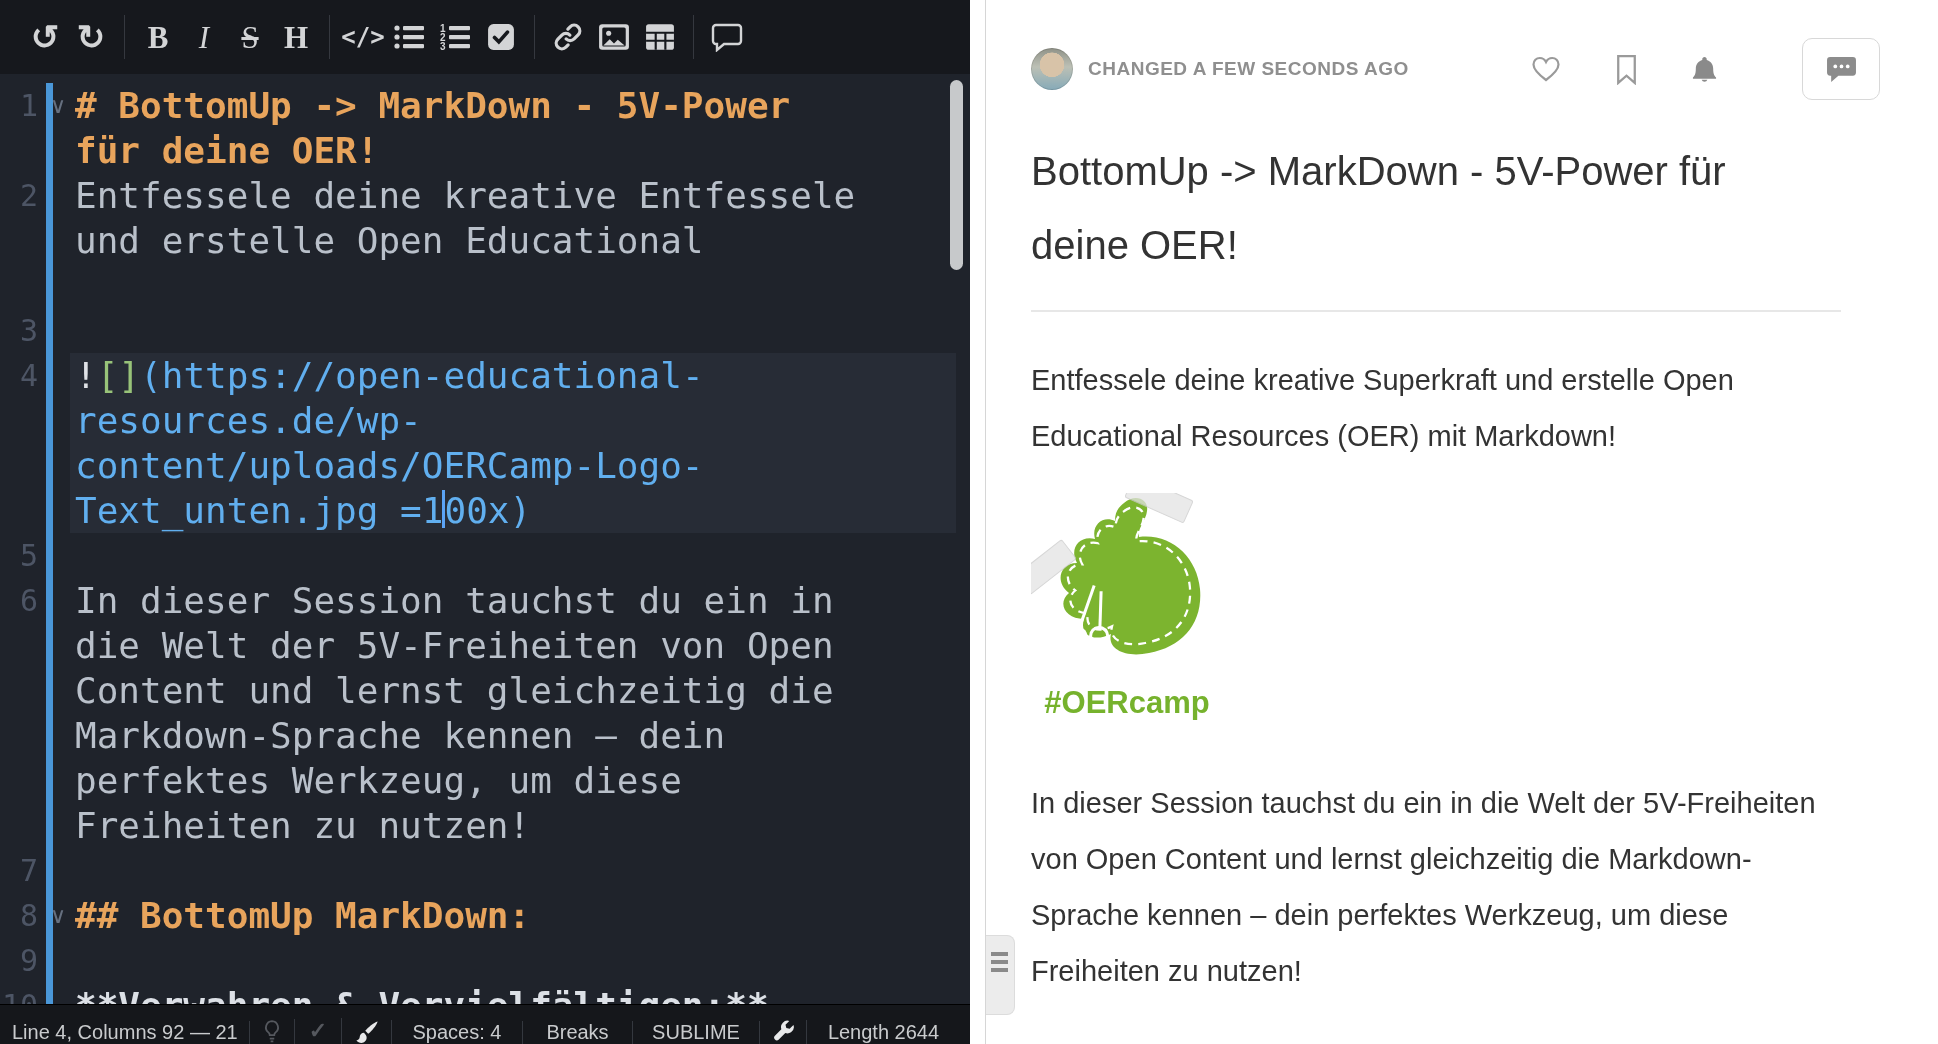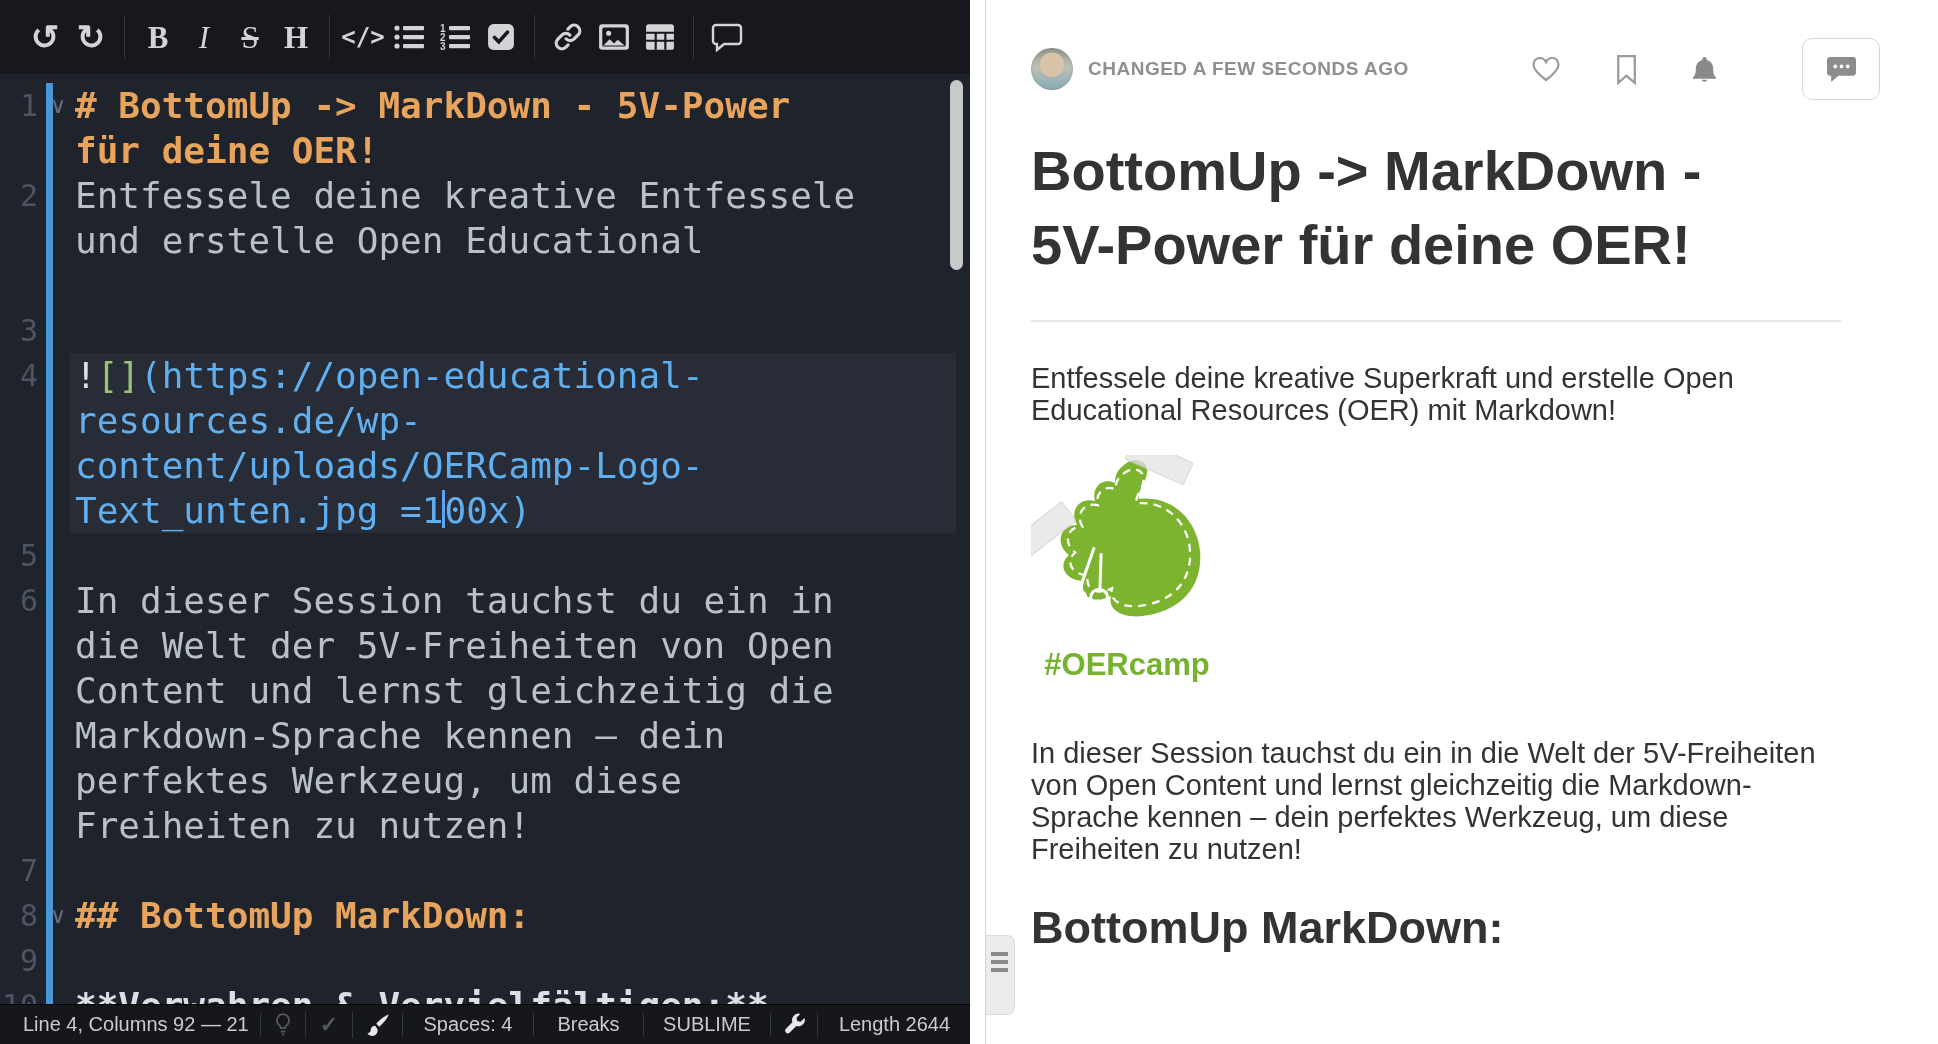--- a/index.html
+++ b/index.html
@@ -37,22 +37,22 @@
   .t-blue{color:#61afef;}
   .t-green{color:#98c379;}
   .t-punct{color:#dfe2e7;}
   .t-bold{color:#dce0e6;font-weight:bold;}
   .caret{display:inline-block;width:3px;height:38px;background:#5ba3f5;
          vertical-align:text-top;margin:0 -1px;}
   .ed-scrollbar{position:absolute;left:950px;top:80px;width:13px;height:190px;
                 background:#c7c9cb;border-radius:7px;}
 
   .ed-statusbar{position:absolute;left:0;bottom:0;width:970px;height:39px;background:#15171b;
-                border-top:1px solid #000;display:flex;align-items:center;z-index:6;
-                color:#c9cbcd;font-size:20px;padding-left:11px;}
+                border-top:1px solid #000;display:flex;align-items:flex-end;z-index:6;
+                color:#c9cbcd;font-size:20px;}
   .sb-cell{display:flex;align-items:center;justify-content:center;
            border-right:1px solid #34383f;box-sizing:border-box;overflow:hidden;white-space:nowrap;}
   .sb-pos{width:250px;justify-content:flex-start;padding-left:12px;}
   .sb-icon-dim{color:#55585e;}
   .sb-check{font-size:22px;font-weight:bold;}
 
   
   .preview-pane{position:absolute;left:985px;top:0;width:953px;height:1044px;background:#fff;
                 border-left:1px solid #d6d6d6;box-sizing:border-box;overflow:hidden;color:#2f2f2f;}
   .pv-header{display:flex;align-items:center;padding:38px 58px 0 45px;}
@@ -61,23 +61,23 @@
             radial-gradient(circle at 50% 40%, #d8c3a8 0 37%, rgba(0,0,0,0) 38%),
             linear-gradient(180deg,#8f9187 0%,#bcc0b5 45%,#86aab8 100%);
           box-shadow:inset 0 0 0 1px rgba(0,0,0,.12);}
   .pv-meta{margin-left:15px;color:#8f8f8f;font-size:19px;font-weight:bold;letter-spacing:.5px;}
   .pv-actions{margin-left:auto;display:flex;align-items:center;gap:52px;}
   .icon-btn{display:flex;align-items:center;justify-content:center;cursor:pointer;}
   .comment-btn{margin-left:32px;width:76px;height:60px;border:1px solid #d8d8d8;border-radius:10px;
                background:#fff;display:flex;align-items:center;justify-content:center;cursor:pointer;}
 
   .pv-content{padding-left:45px;width:810px;}
-  .pv-h1{margin-top:34px;width:730px;font-size:56px;line-height:74px;font-weight:bold;color:#333;}
+  .pv-h1{margin-top:34px;width:730px;font-size:40px;line-height:74px;font-weight:normal;color:#333;}
   .pv-hr{border:none;border-top:2px solid #e7e7e7;margin:28px 0 0 0;width:810px;}
-  .pv-p{font-size:29px;line-height:32px;color:#333;}
+  .pv-p{font-size:29px;line-height:56px;color:#333;}
   .pv-p1{margin-top:40px;width:765px;}
   .pv-p2{margin-top:54px;width:785px;}
   .logo-block{margin-top:24px;width:192px;}
   .logo-caption{text-align:center;color:#76b22d;font-size:31px;font-weight:800;margin-top:16px;}
   .pv-h2{font-size:45px;font-weight:bold;color:#333;}
 
   .affix-toc{position:absolute;left:-1px;top:935px;width:30px;height:80px;background:#ececec;
              border:1px solid #dcdcdc;border-left:none;border-radius:0 8px 8px 0;
              box-sizing:border-box;cursor:pointer;}
   .affix-toc .bar{width:17px;height:4px;background:#8a8a8a;margin:4px 0 0 6px;}

